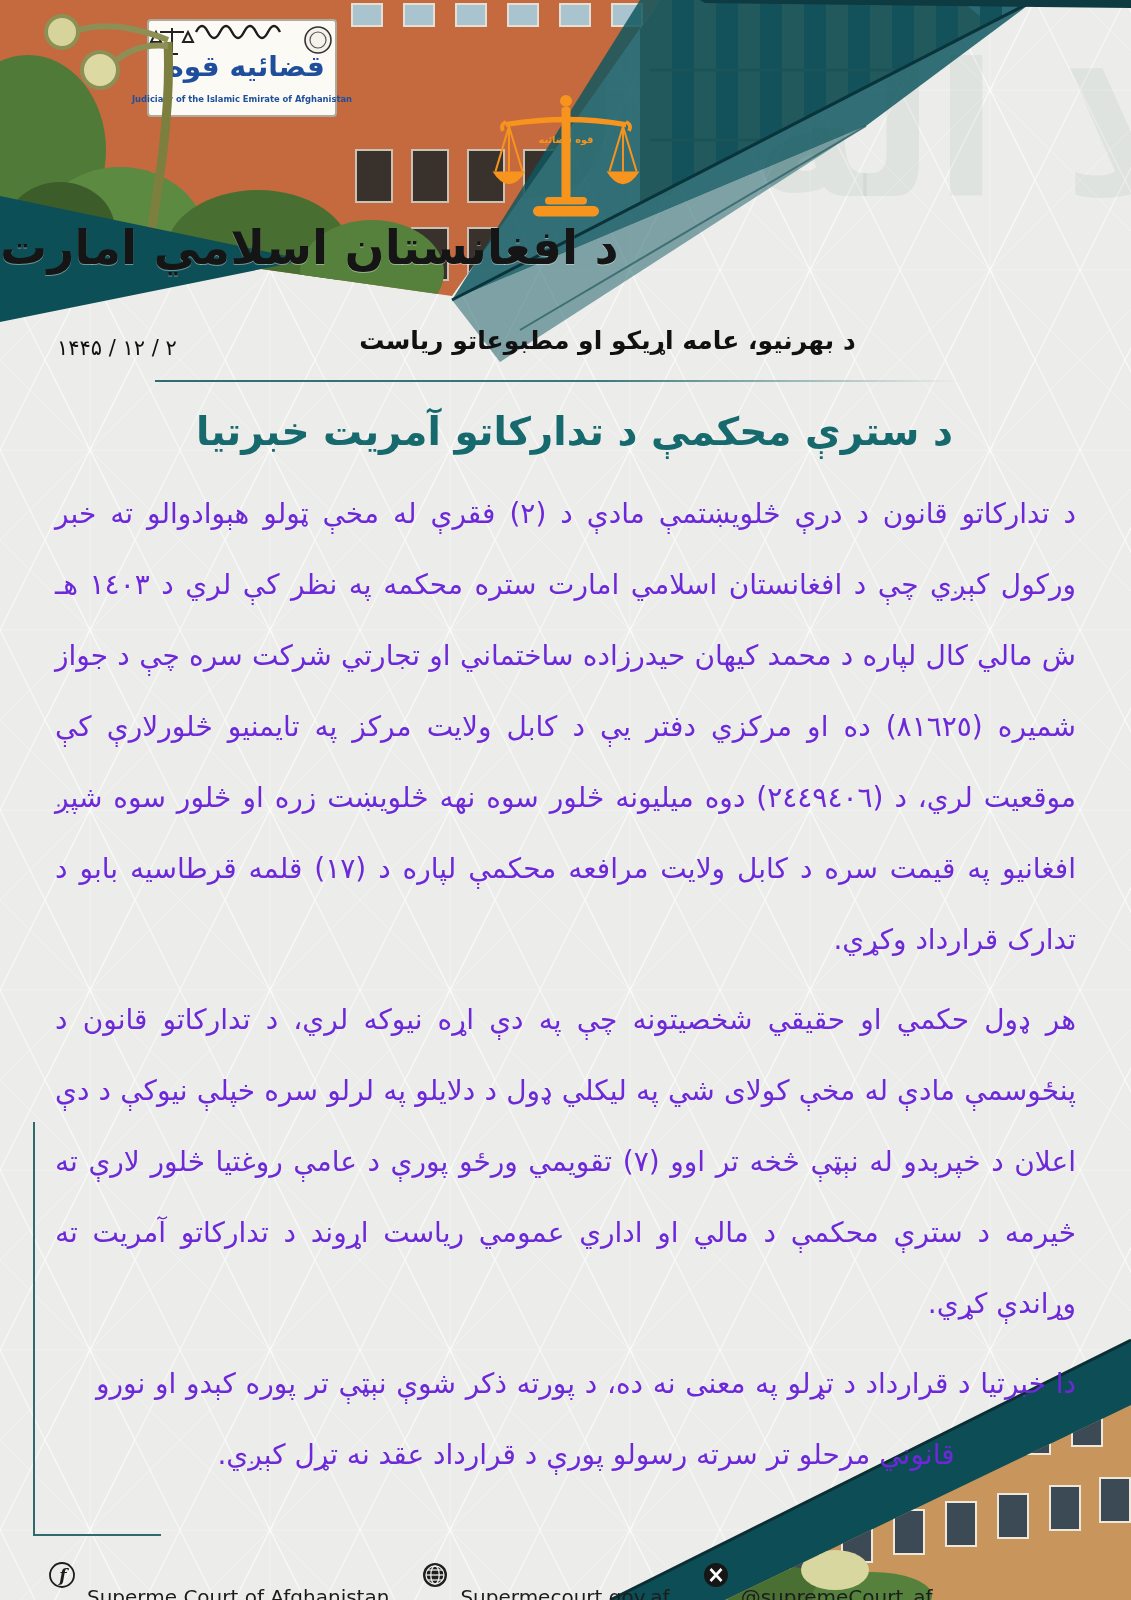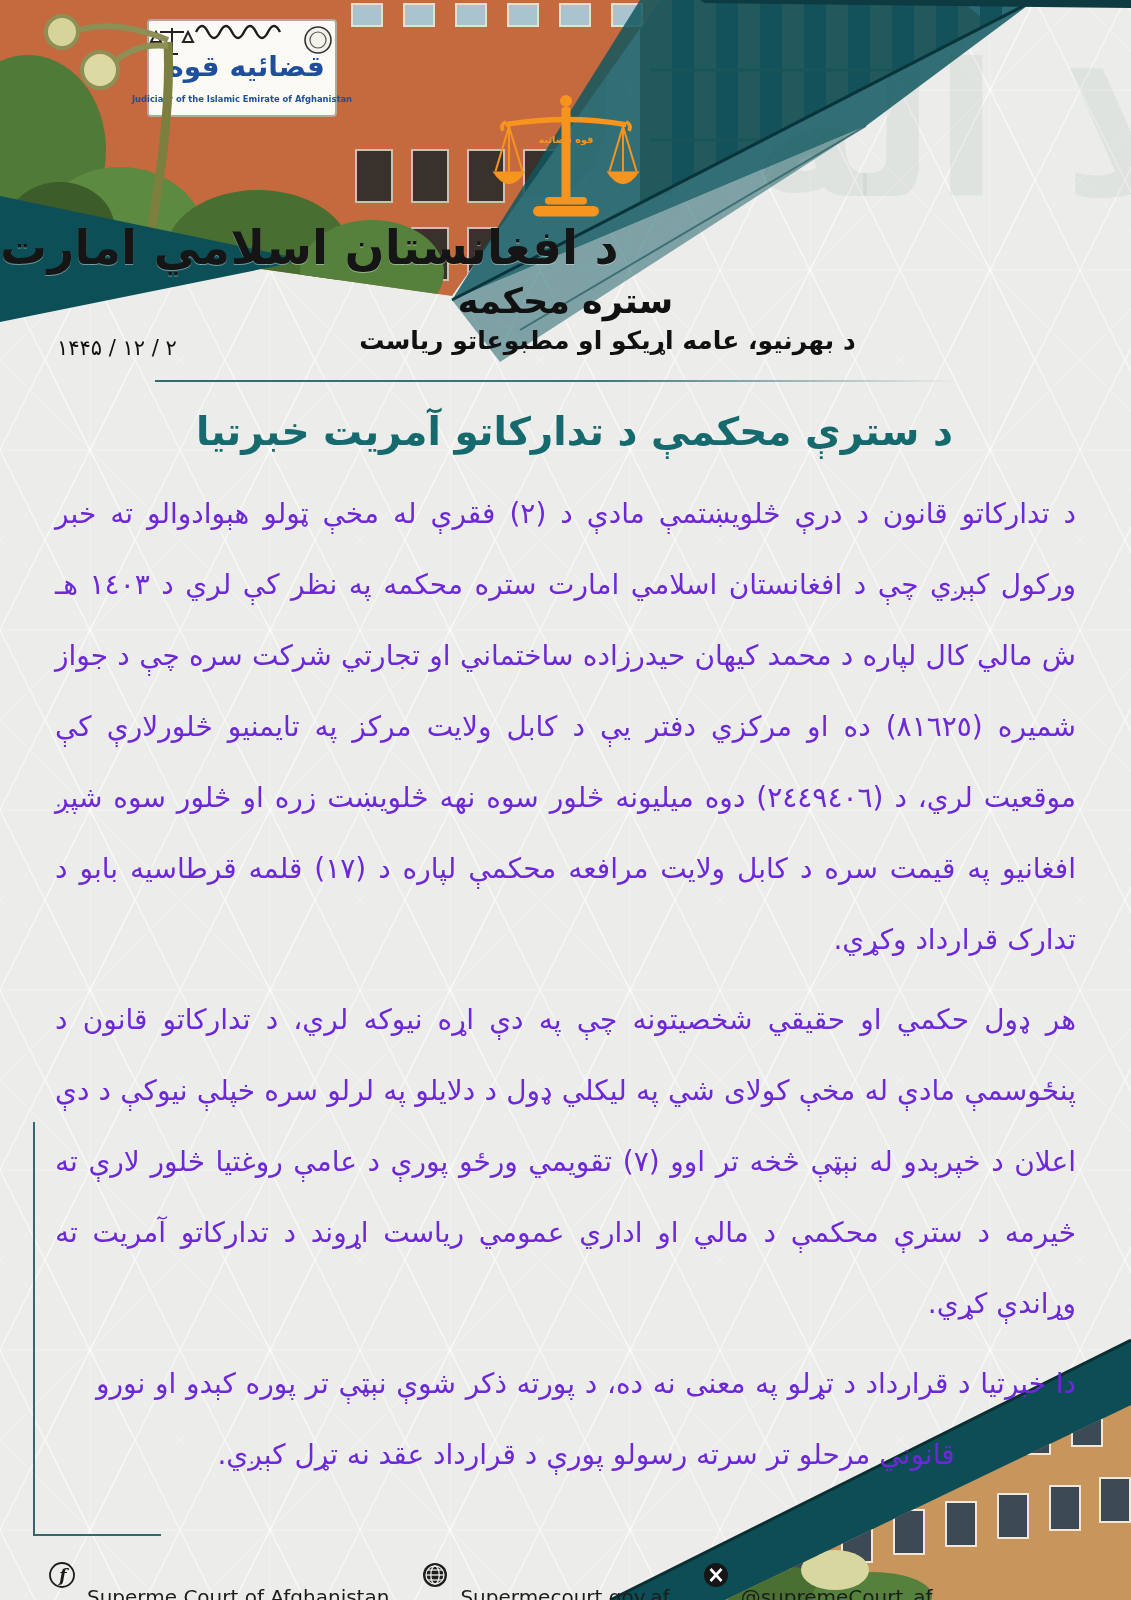--- a/index.html
+++ b/index.html
@@ -200,21 +200,20 @@
         <path d="M2,104 Q24,138 46,104 Z" stroke="none"></path>
         <path d="M154,104 Q176,138 198,104 Z" stroke="none"></path>
         <rect x="72" y="138" width="56" height="10" rx="5" stroke="none"></rect>
         <rect x="56" y="150" width="88" height="14" rx="7" stroke="none"></rect>
       </g>
       <text x="100" y="66" text-anchor="middle" font-size="13" font-weight="bold" fill="#f7941e" direction="rtl">قوه قضائیه</text>
     </svg>
   </div>
 
   <div class="emirate-title">د افغانستان اسلامي امارت</div>
-  <div class="court-title">ستره محکمه</div>
   <div class="dept-title">د بهرنیو، عامه اړیکو او مطبوعاتو ریاست</div>
   <div class="date-line">۱۴۴۵ / ۱۲ / ۲</div>
   <div class="header-rule"></div>
 
   <h1 class="notice-heading">د سترې محکمې د تدارکاتو آمریت خبرتیا</h1>
 
   <div class="notice-body">
     <p>د تدارکاتو قانون د درې څلویښتمې مادې د (٢) فقرې له مخې ټولو هېوادوالو ته خبر ورکول کېږي چې د افغانستان اسلامي امارت ستره محکمه په نظر کې لري د ١٤٠٣ هـ ش مالي کال لپاره د محمد کیهان حیدرزاده ساختماني او تجارتي شرکت سره چې د جواز شمیره (٨١٦٢٥) ده او مرکزي دفتر یې د کابل ولایت مرکز په تایمنیو څلورلارې کې موقعیت لري، د (٢٤٤٩٤٠٦) دوه میلیونه څلور سوه نهه څلویښت زره او څلور سوه شپږ افغانیو په قیمت سره د کابل ولایت مرافعه محکمې لپاره د (١٧) قلمه قرطاسیه بابو د تدارک قرارداد وکړي.</p>
     <p>هر ډول حکمي او حقیقي شخصیتونه چې په دې اړه نیوکه لري، د تدارکاتو قانون د پنځوسمې مادې له مخې کولای شي په لیکلي ډول د دلایلو په لرلو سره خپلې نیوکې د دې اعلان د خپرېدو له نېټې څخه تر اوو (٧) تقویمي ورځو پورې د عامې روغتیا څلور لارې ته څیرمه د سترې محکمې د مالي او اداري عمومي ریاست اړوند د تدارکاتو آمریت ته وړاندې کړي.</p>
     <p class="last">دا خبرتیا د قرارداد د تړلو په معنی نه ده، د پورته ذکر شوې نېټې تر پوره کېدو او نورو قانوني مرحلو تر سرته رسولو پورې د قرارداد عقد نه تړل کېږي.</p>

